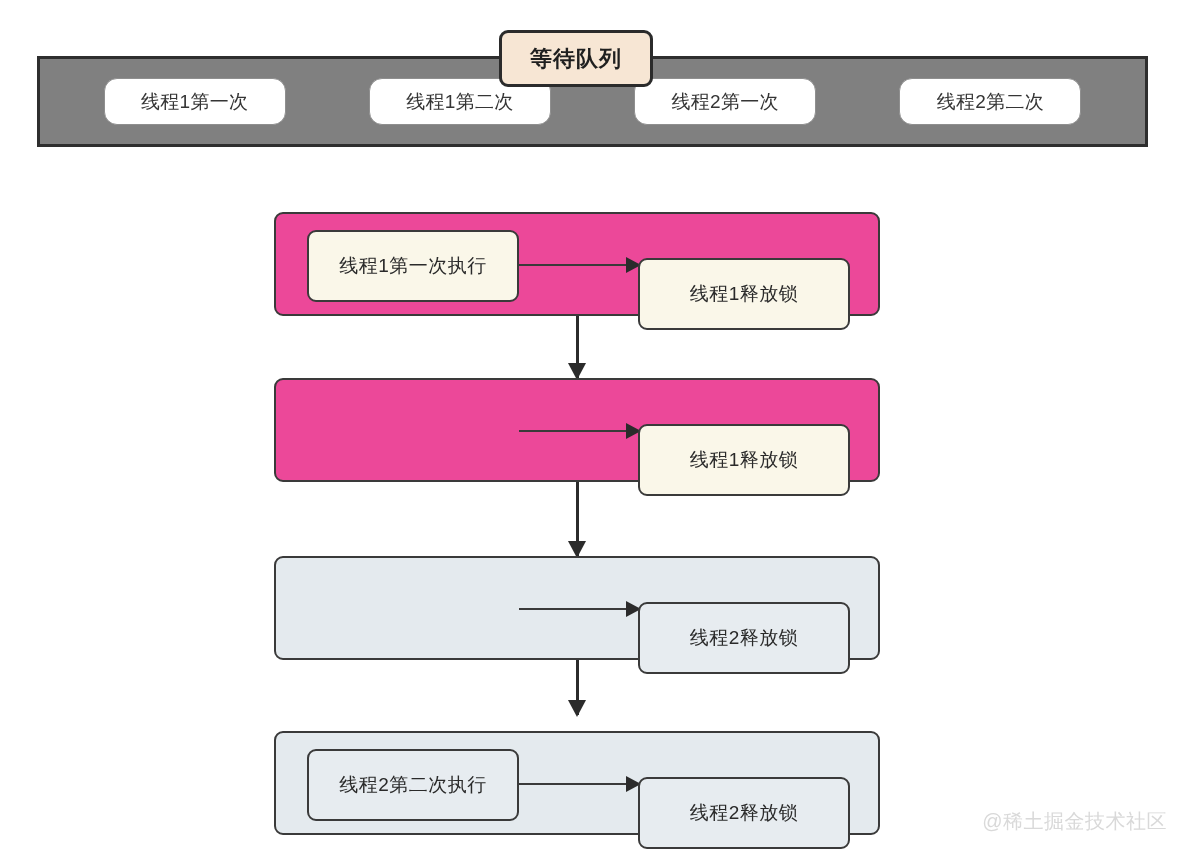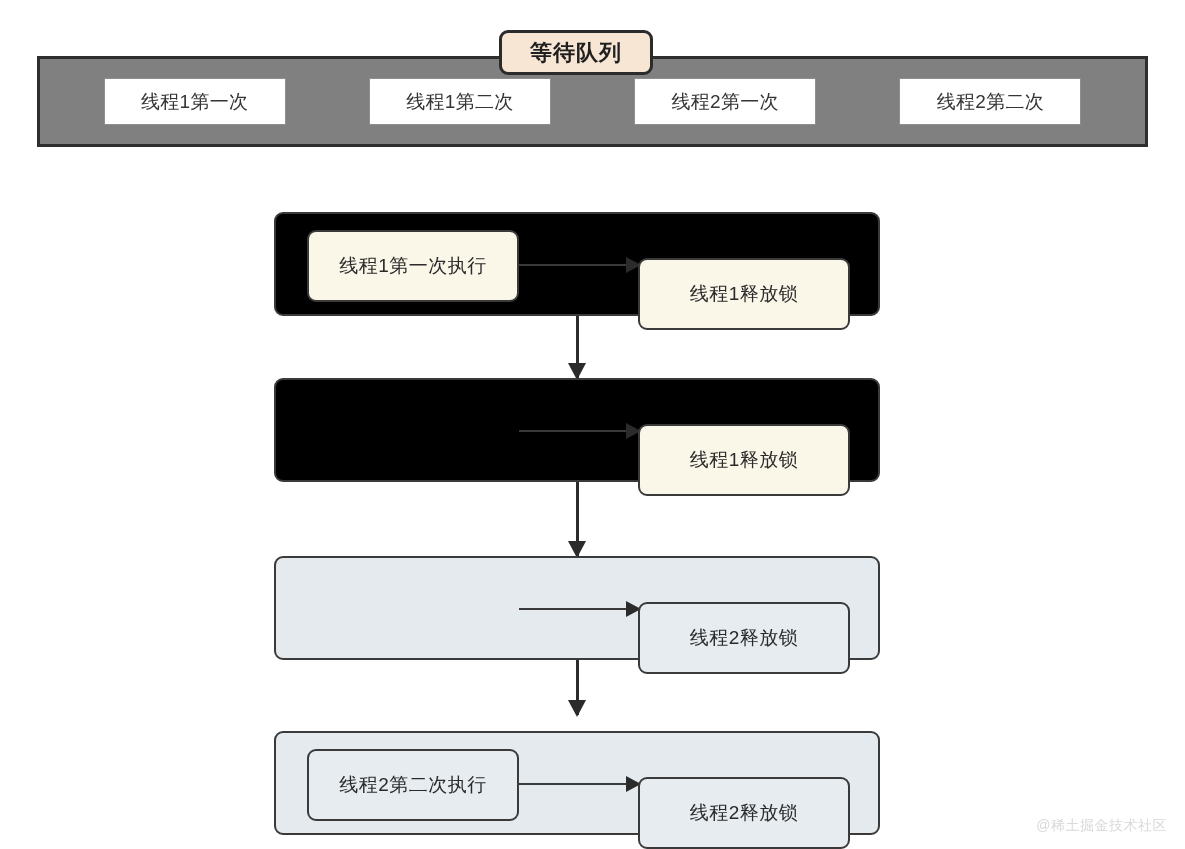--- a/index.html
+++ b/index.html
@@ -29,36 +29,36 @@
     display: flex;
     align-items: center;
     justify-content: space-around;
     padding: 0 22px;
   }
   .queue-item {
     width: 182px;
     height: 47px;
     background: #ffffff;
     border: 1.5px solid #8f8f8f;
-    border-radius: 0;
+    border-radius: 13px;
     box-sizing: border-box;
     display: flex;
     align-items: center;
     justify-content: center;
     font-size: 19px;
     color: #353535;
     letter-spacing: 0.3px;
   }
 
   #queue-title {
     position: absolute;
     left: 499px;
     top: 30px;
     width: 154px;
-    height: 45px;
+    height: 57px;
     background: #f7e6d4;
     border: 3px solid #2b2b2b;
     border-radius: 9px;
     box-sizing: border-box;
     display: flex;
     align-items: center;
     justify-content: center;
     font-size: 22px;
     font-weight: bold;
     color: #1f1f1f;
@@ -72,21 +72,21 @@
     left: 274px;
     width: 606px;
     height: 104px;
     border: 2px solid #3a3a3a;
     border-radius: 9px;
     box-sizing: border-box;
     display: flex;
     align-items: center;
   }
   .panel.cream {
-    background: #000000;
+    background: #ec4899;
     border-color: #3a3a3a;
   }
   .panel.blue {
     background: #e4eaee;
     border-color: #3a3a3a;
   }
 
   .node {
     position: absolute;
     top: 16px;
@@ -142,21 +142,21 @@
     width: 0; height: 0;
     border-top: 17px solid #2b2b2b;
     border-left: 9.5px solid transparent;
     border-right: 9.5px solid transparent;
   }
 
   #watermark {
     position: absolute;
     right: 18px;
     bottom: 14px;
-    font-size: 14px;
+    font-size: 20px;
     color: #d9d9d9;
     letter-spacing: 0.5px;
   }
 </style>
 </head>
 <body>
 
 <div id="queue-band">
   <div class="queue-item">线程1第一次</div>
   <div class="queue-item">线程1第二次</div>

